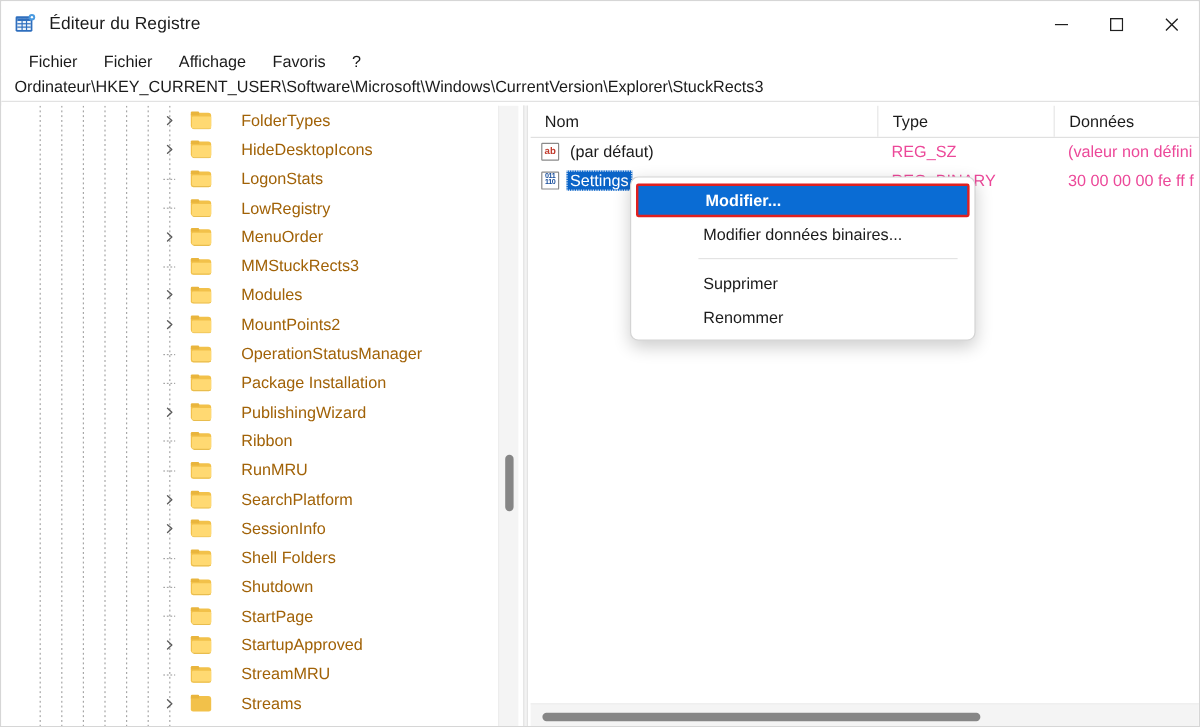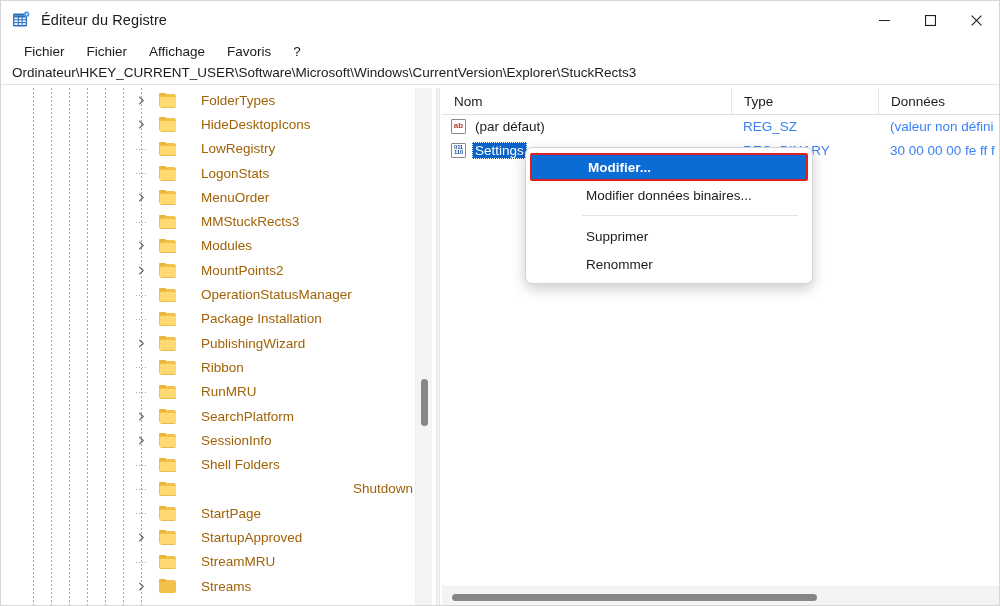--- a/index.html
+++ b/index.html
@@ -278,21 +278,21 @@
   }
   .lv-cell-name {
     display: flex;
     align-items: center;
     padding-left: 9px;
     box-sizing: border-box;
     flex: 0 0 auto;
   }
   .lv-cell {
     font-size: 13.5px;
-    color: #3b82f6;
+    color: #ec4899;
     padding-left: 12px;
     box-sizing: border-box;
     flex: 0 0 auto;
     white-space: nowrap;
     overflow: hidden;
   }
   .val-name {
     font-size: 13.5px;
     color: #1b1b1b;
     margin-left: 6px;
@@ -485,32 +485,32 @@
             </div>
             <div class="tree-label">HideDesktopIcons</div>
           </div>
           <div class="tree-row" style="padding-left: 158px;">
             <div class="stub" style="left: 132px;"></div>
             <div class="folder">
               <div class="back"></div>
               <div class="tab"></div>
               <div class="front"></div>
             </div>
+            <div class="tree-label">LogonStats</div>
+          </div>
+          <div class="tree-row" style="padding-left: 158px;">
+            <div class="stub" style="left: 132px;"></div>
+            <div class="folder">
+              <div class="back"></div>
+              <div class="tab"></div>
+              <div class="front"></div>
+            </div>
             <div class="tree-label">LowRegistry</div>
           </div>
           <div class="tree-row" style="padding-left: 158px;">
-            <div class="stub" style="left: 132px;"></div>
-            <div class="folder">
-              <div class="back"></div>
-              <div class="tab"></div>
-              <div class="front"></div>
-            </div>
-            <div class="tree-label">LogonStats</div>
-          </div>
-          <div class="tree-row" style="padding-left: 158px;">
             <div class="chev" style="left: 132px;">
               <svg width="9" height="9" viewBox="0 0 9 9">
                 <path d="M2.6 1.2 L6.2 4.5 L2.6 7.8" fill="none" stroke="#5c5c5c" stroke-width="1.15" stroke-linecap="round" stroke-linejoin="round"></path>
               </svg>
             </div>
             <div class="folder">
               <div class="back"></div>
               <div class="tab"></div>
               <div class="front"></div>
             </div>
@@ -628,21 +628,21 @@
           </div>
           <div class="tree-row" style="padding-left: 158px;">
             <div class="stub" style="left: 132px;"></div>
             <div class="folder">
               <div class="back"></div>
               <div class="tab"></div>
               <div class="front"></div>
             </div>
             <div class="tree-label">Shell Folders</div>
           </div>
-          <div class="tree-row" style="padding-left: 158px; justify-content: space-between;">
+          <div class="tree-row" style="padding-left: 158px;">
             <div class="stub" style="left: 132px;"></div>
             <div class="folder">
               <div class="back"></div>
               <div class="tab"></div>
               <div class="front"></div>
             </div>
             <div class="tree-label">Shutdown</div>
           </div>
           <div class="tree-row" style="padding-left: 158px;">
             <div class="stub" style="left: 132px;"></div>

